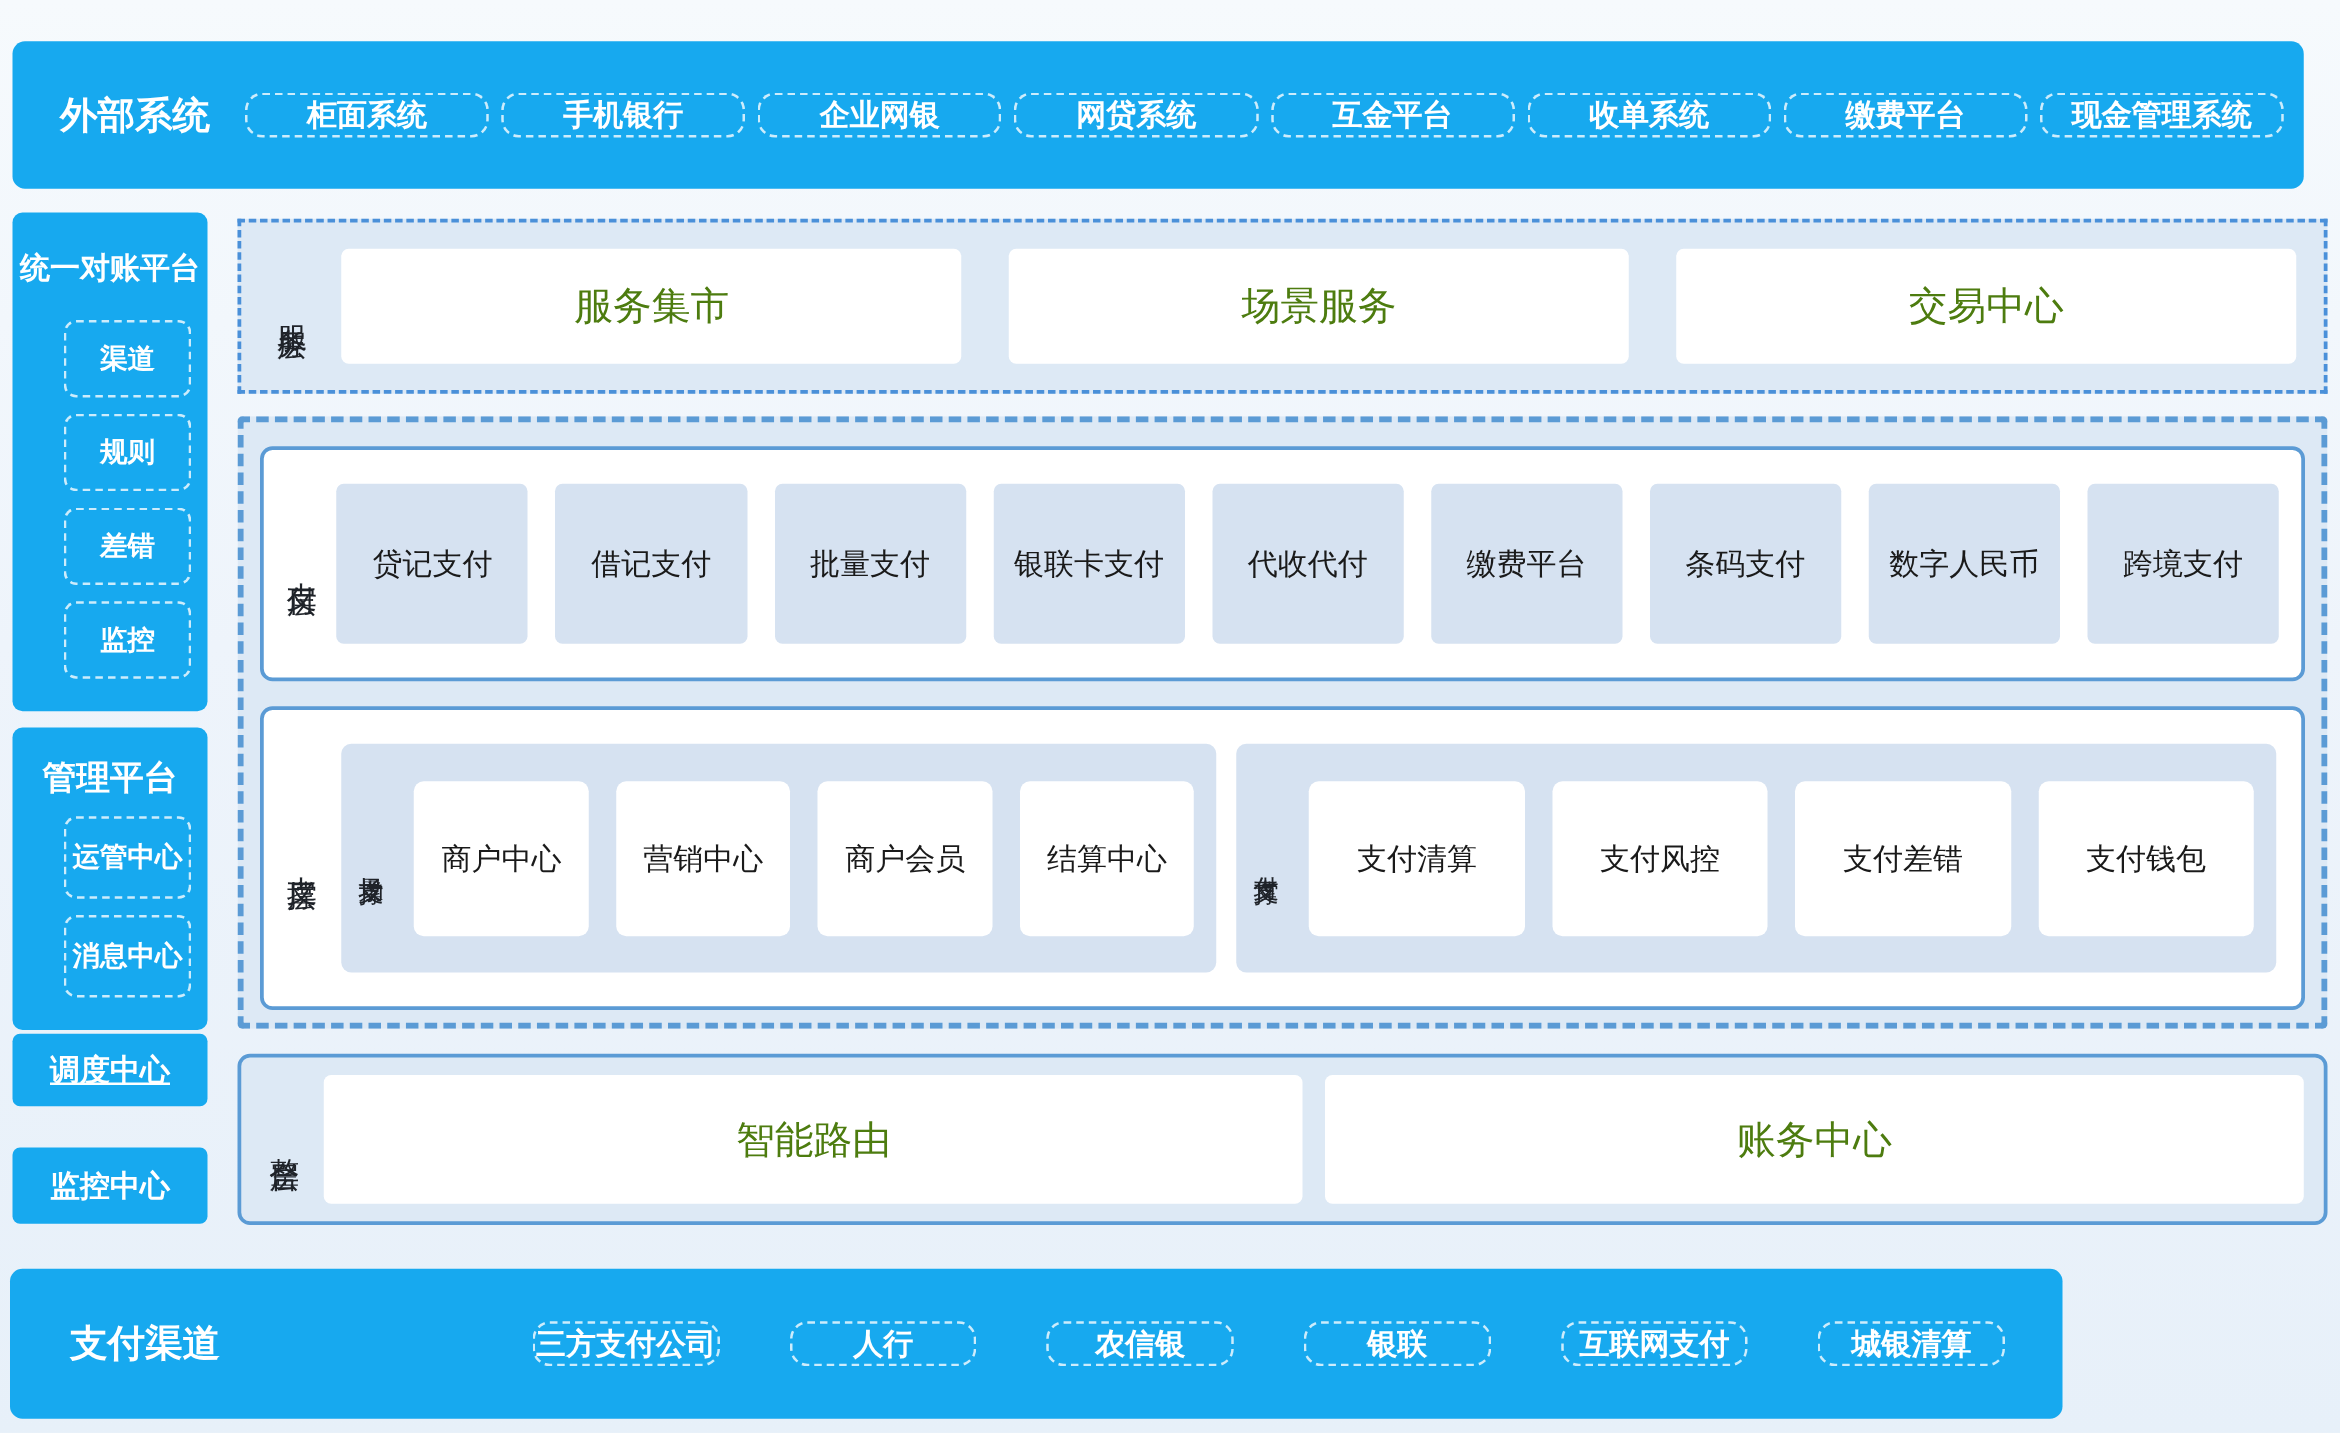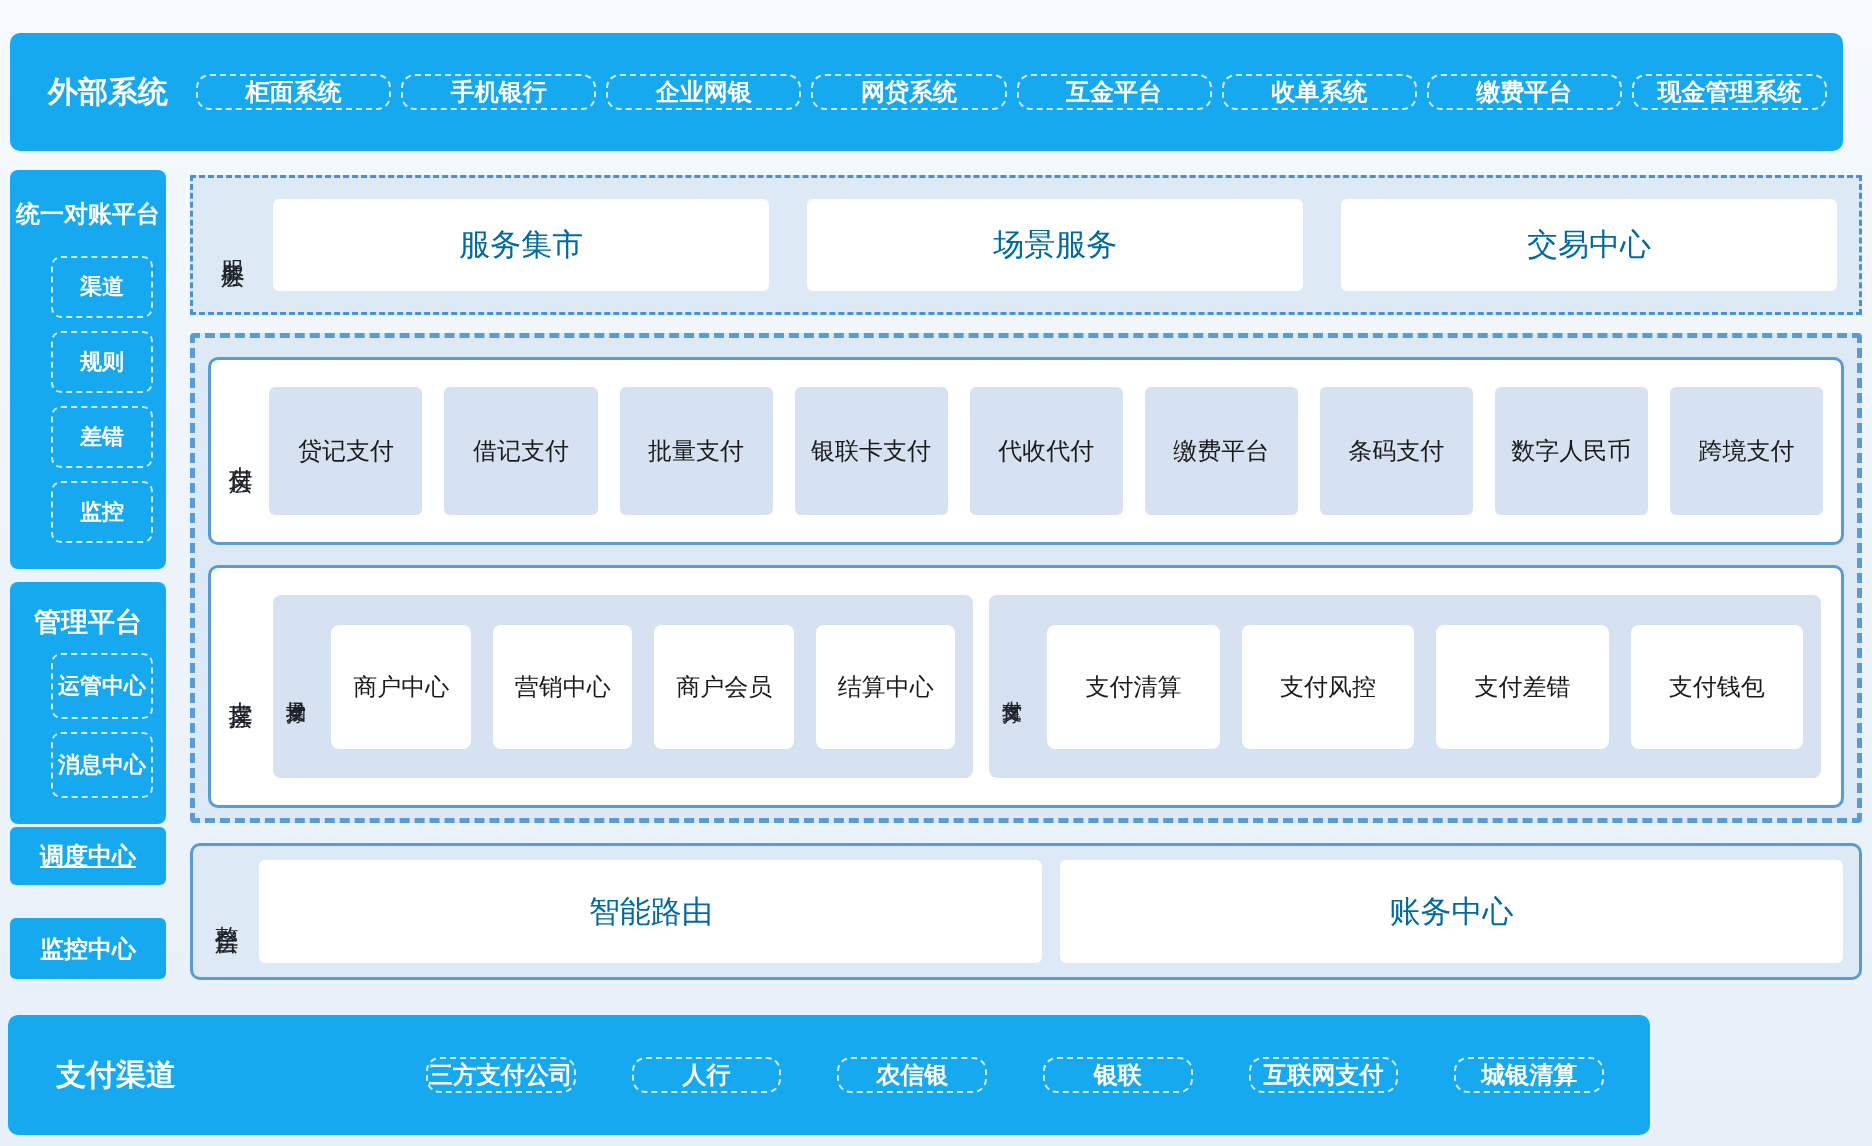--- a/index.html
+++ b/index.html
@@ -40,21 +40,21 @@
   .section-bg{background:#dde9f5;}
   .v-label{writing-mode:vertical-rl;text-orientation:upright;color:#1f2329;
     font-size:24px;letter-spacing:3px;line-height:1.1;flex:none;text-align:center;}
 
   .service-layer{position:absolute;left:190px;top:175px;width:1672px;height:140px;
     border:3px dashed #4a90d9;box-sizing:border-box;display:flex;align-items:center;
     padding:0 22px 0 20px;}
   .service-layer .v-label{margin:0 28px 0 6px;}
   .service-boxes{flex:1;display:flex;gap:38px;height:92px;}
   .white-big{flex:1;background:#ffffff;border-radius:6px;display:flex;align-items:center;
-    justify-content:center;font-size:31px;color:#0369a1;}
+    justify-content:center;font-size:31px;color:#4d7c0f;}
 
   .dashed-container{position:absolute;left:190px;top:333px;width:1672px;height:490px;
     border:5px dashed #5b9bd5;border-radius:4px;box-sizing:border-box;}
 
   .solid-box{position:absolute;background:#ffffff;border:3px solid #5b9bd5;border-radius:10px;
     box-sizing:border-box;display:flex;align-items:center;}
 
   .payment-layer{left:208px;top:357px;width:1636px;height:188px;padding:0 18px 0 16px;}
   .payment-layer .v-label{margin-right:16px;}
   .payment-items{flex:1;display:flex;gap:22px;height:128px;}

